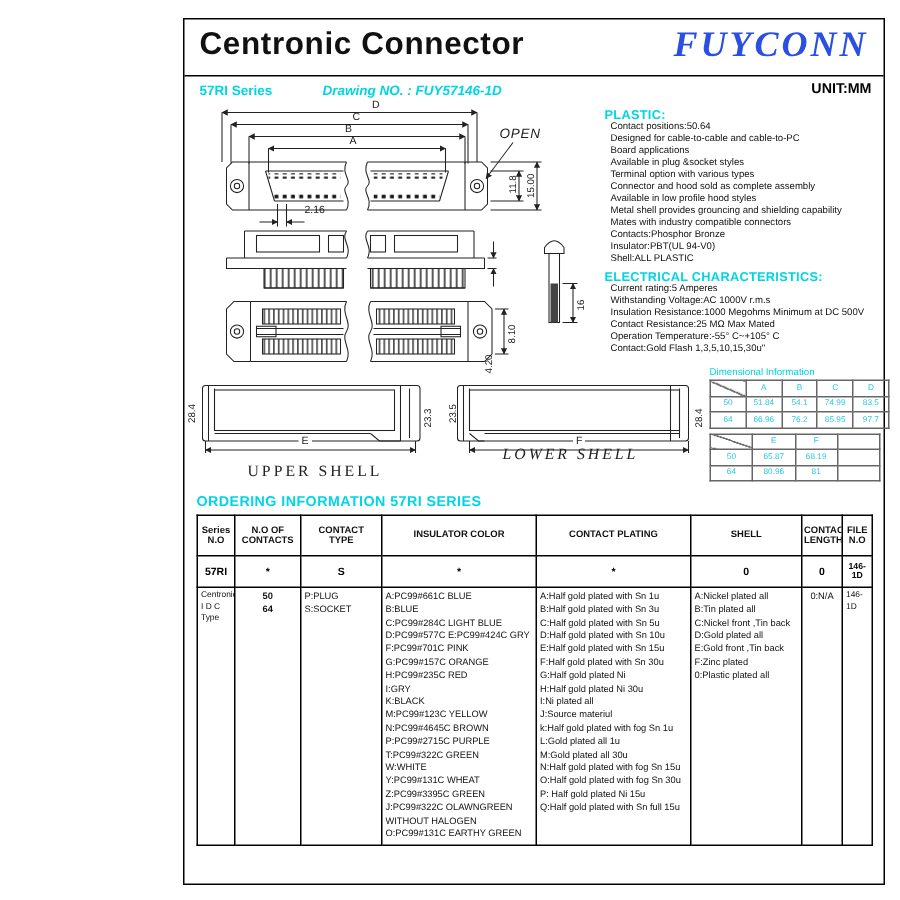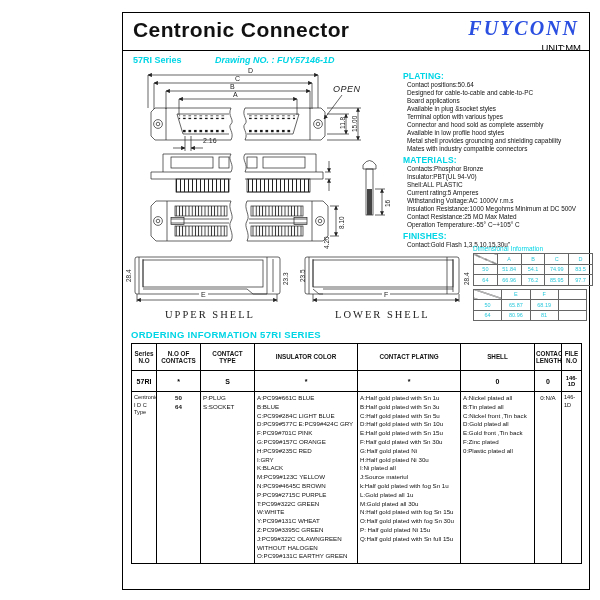--- a/index.html
+++ b/index.html
@@ -1,24 +1,24 @@
 <!DOCTYPE html>
 <html><head>
 <meta charset="utf-8">
 <style>
   html,body{margin:0;padding:0;background:#fff;width:600px;height:600px;font-family:"Liberation Sans",sans-serif;}
   .canvas{position:relative;width:600px;height:600px;background:#fff;overflow:hidden;}
   .sheet{position:absolute;left:75px;top:12px;width:466px;height:576px;border:1.6px solid #000;background:#fff;margin-left:47px;}
   
   .hdr{position:absolute;left:0;top:0;width:100%;height:37px;border-bottom:1.6px solid #000;}
   .title{position:absolute;left:10px;top:5px;font-size:21px;font-weight:700;color:#111;letter-spacing:.4px;}
-  .logo{position:absolute;right:10px;top:4px;font-family:"Liberation Serif",serif;font-style:italic;font-weight:700;font-size:20px;color:#2b4fe0;letter-spacing:2px;}
+  .logo{position:absolute;right:10px;top:4px;font-family:"Liberation Serif",serif;font-style:italic;font-weight:700;font-size:24px;color:#2b4fe0;letter-spacing:2px;}
   .sub-series{position:absolute;left:10px;top:42px;font-size:9px;font-weight:700;color:#00d5e5;}
   .sub-drawing{position:absolute;left:92px;top:42px;font-size:9px;font-weight:700;color:#00d5e5;font-style:italic;}
-  .unit{position:absolute;right:8px;top:29px;font-size:9.5px;font-weight:400;color:#000;}
+  .unit{position:absolute;right:8px;top:41px;font-size:9.5px;font-weight:700;color:#000;}
   
   .main{position:absolute;left:4px;top:56px;width:458px;height:260px;}
   .dwg{position:absolute;}
   .dimlab{position:absolute;font-size:7px;color:#222;white-space:nowrap;}
   .vlabel{position:absolute;font-size:6.5px;color:#222;white-space:nowrap;transform:rotate(-90deg);transform-origin:left top;}
   .openlab{position:absolute;font-size:9px;color:#222;letter-spacing:.5px;}
   .shelllab{position:absolute;font-family:"Liberation Serif",serif;font-size:10.5px;color:#222;letter-spacing:2px;width:130px;text-align:left;white-space:nowrap;}
   
   .rc{position:absolute;left:276px;top:0;width:182px;}
   .rc .h{color:#00d5e5;font-weight:700;font-size:8.5px;letter-spacing:.2px;margin-top:2px;}
@@ -239,43 +239,42 @@
           <line x1="186" y1="46" x2="332" y2="46" marker-start="url(#as3)" marker-end="url(#ae3)"></line>
         </g>
       </svg>
       <span class="vlabel" style="left:-2px;top:213px;">28.4</span>
       <span class="vlabel" style="left:155px;top:216px;">23.3</span>
       <span class="dimlab" style="left:72px;top:222px;background:#fff;padding:0 2px;">E</span>
       <span class="vlabel" style="left:172px;top:213px;">23.5</span>
       <span class="vlabel" style="left:336px;top:216px;">28.4</span>
       <span class="dimlab" style="left:255px;top:222px;background:#fff;padding:0 2px;">F</span>
       <span class="shelllab" style="left:38px;top:240px;">UPPER  SHELL</span>
-      <span class="shelllab" style="left:208px;top:240px;">LOWER  SHELL</span>
+      <span class="shelllab" style="left:208px;top:229px;font-style:italic;">LOWER  SHELL</span>
 
       <div class="rc">
-        <div class="h">PLATING:</div>
+        <div class="h">PLASTIC:</div>
         <div class="items">Contact positions:50.64
 Designed for cable-to-cable and cable-to-PC
 Board applications
 Available in plug &amp;socket styles
 Terminal option with various types
 Connector and hood sold as complete assembly
 Available in low profile hood styles
 Metal shell provides grouncing and shielding capability
 Mates with industry compatible connectors</div>
-        <div class="h">MATERIALS:</div>
         <div class="items">Contacts:Phosphor Bronze
 Insulator:PBT(UL 94-V0)
 Shell:ALL PLASTIC</div>
+        <div class="h">ELECTRICAL CHARACTERISTICS:</div>
         <div class="items">Current rating:5 Amperes
 Withstanding Voltage:AC 1000V r.m.s
 Insulation Resistance:1000  Megohms Minimum at DC 500V
 Contact Resistance:25 MΩ  Max Mated
 Operation Temperature:-55° C~+105° C</div>
-        <div class="h">FINISHES:</div>
         <div class="items">Contact:Gold Flash 1,3,5,10,15,30u"</div>
       </div>
 
       <div class="dimblock">
         <div class="dimtitle">Dimensional Information</div>
         <table class="dimtable">
           <tbody>
               <tr>
             <td class="diag"></td>
             <td>A</td>

